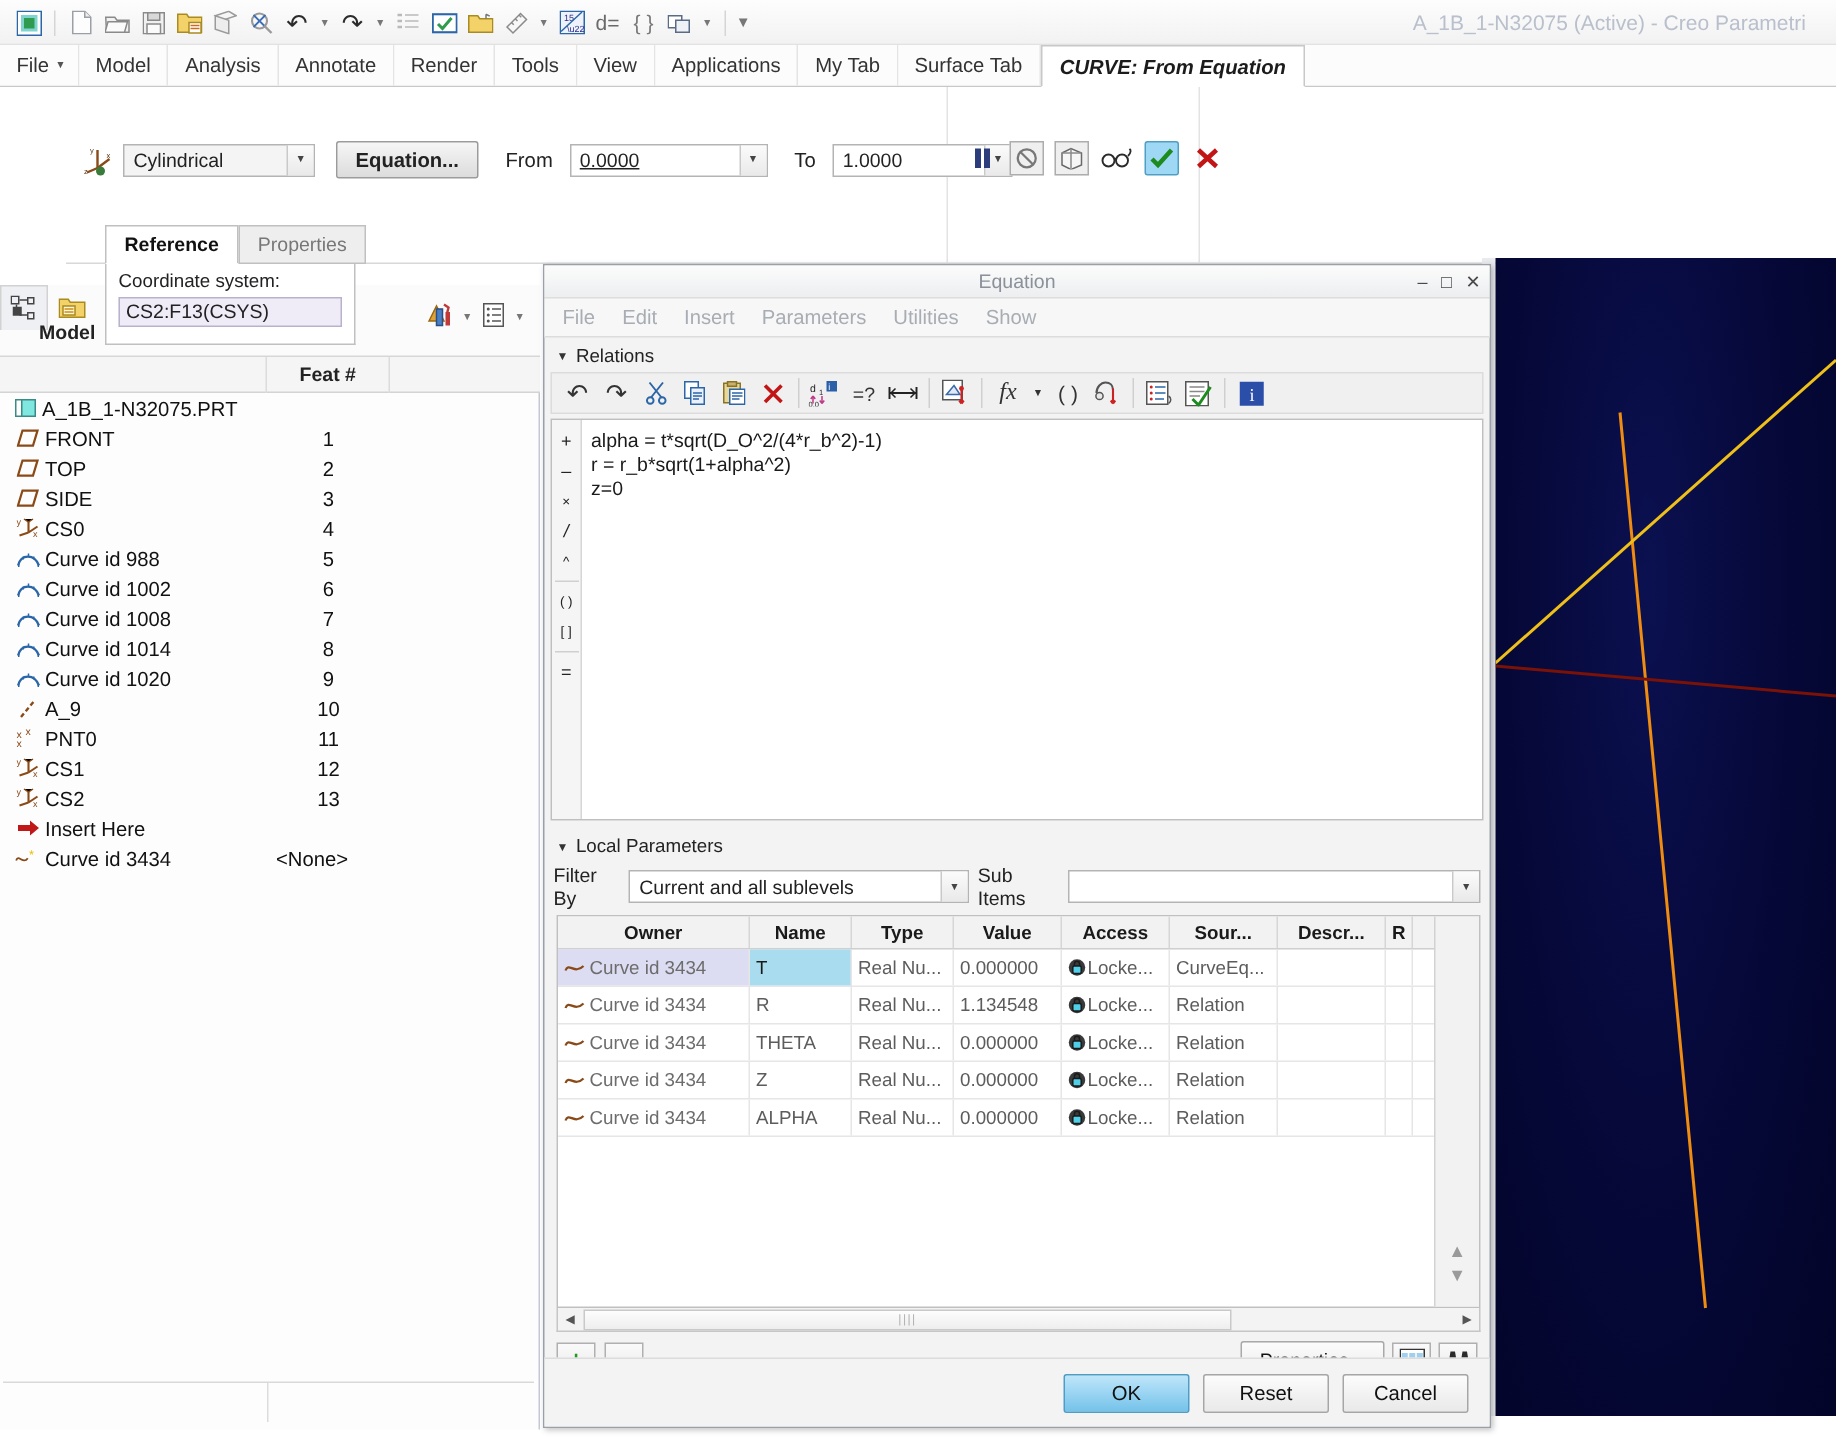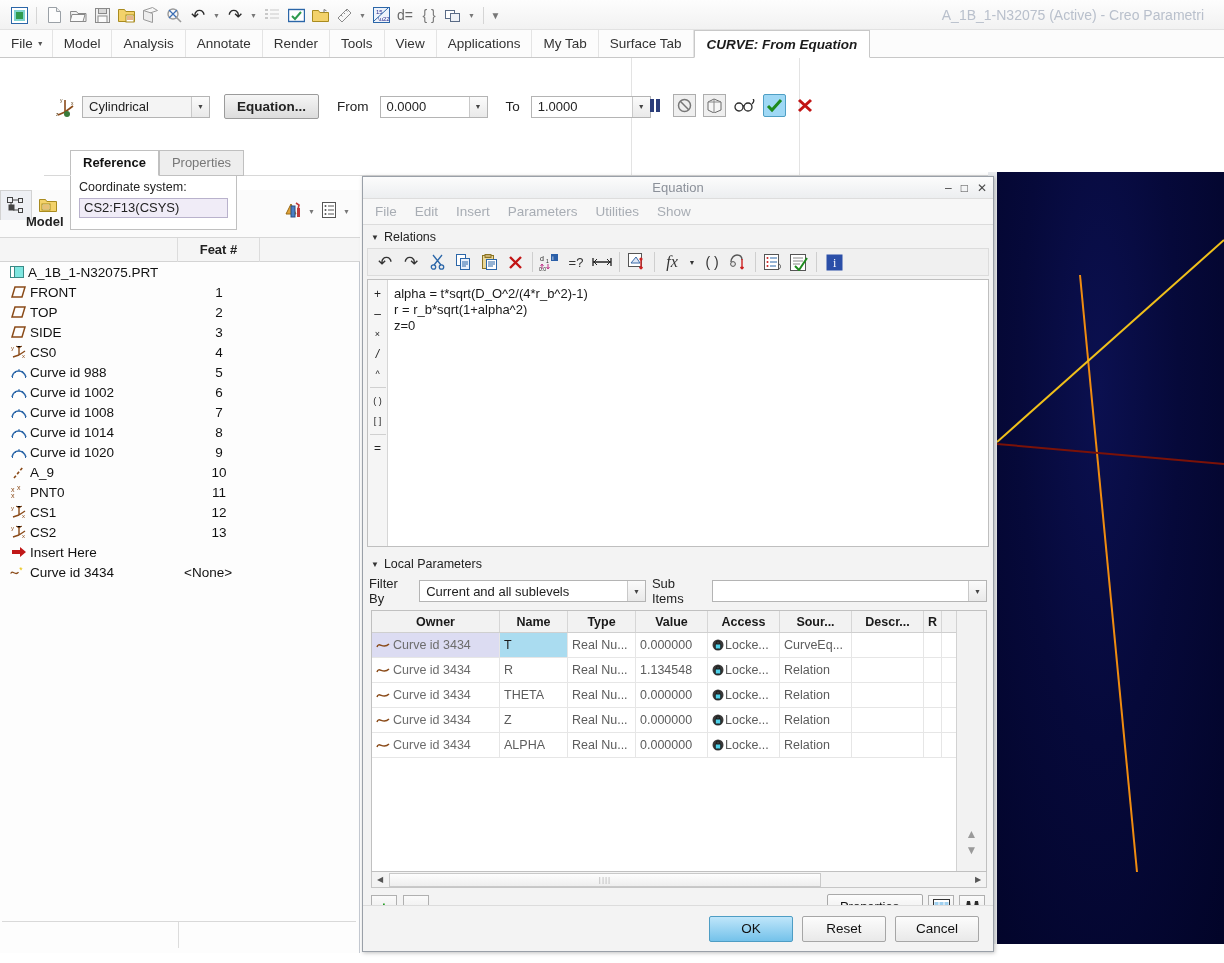--- a/index.html
+++ b/index.html
@@ -80,21 +80,21 @@
     background: linear-gradient(to bottom,#fbfbfb,#e9e9e9);
   }
   .combo.white { background: #ffffff; }
   #csys-combo { width: 128px; }
   #equation-btn {
     height: 25px; padding: 0 12px; font-size: 13.5px; font-weight: bold; color: #222;
     background: linear-gradient(to bottom,#f6f6f6,#dcdcdc); border: 1px solid #9b9b9b;
     border-radius: 2px; display: flex; align-items: center; margin-left: 8px;
   }
   .fromto-label { font-size: 13.5px; color: #222; margin-left: 12px; }
-  #from-combo { width: 108px; margin-left: 5px; }
+  #from-combo { width: 132px; margin-left: 5px; text-decoration: underline; }
   #to-combo { width: 120px; margin-left: 5px; }
 
   #actionicons { position: absolute; left: 10px; top: 36px; display: flex; align-items: center; gap: 7px; }
   .aicon { width: 23px; height: 23px; display: flex; align-items: center; justify-content: center; }
   .aicon.box { border: 1px solid #adadad; background: #efefef; }
   .aicon.okbtn { background: #9fd8f5; border: 1px solid #4f9fc4; border-radius: 2px; }
 
   
   #reftabs { position: absolute; left: 70px; top: 150px; display: flex; z-index: 20; }
   .reftab {

